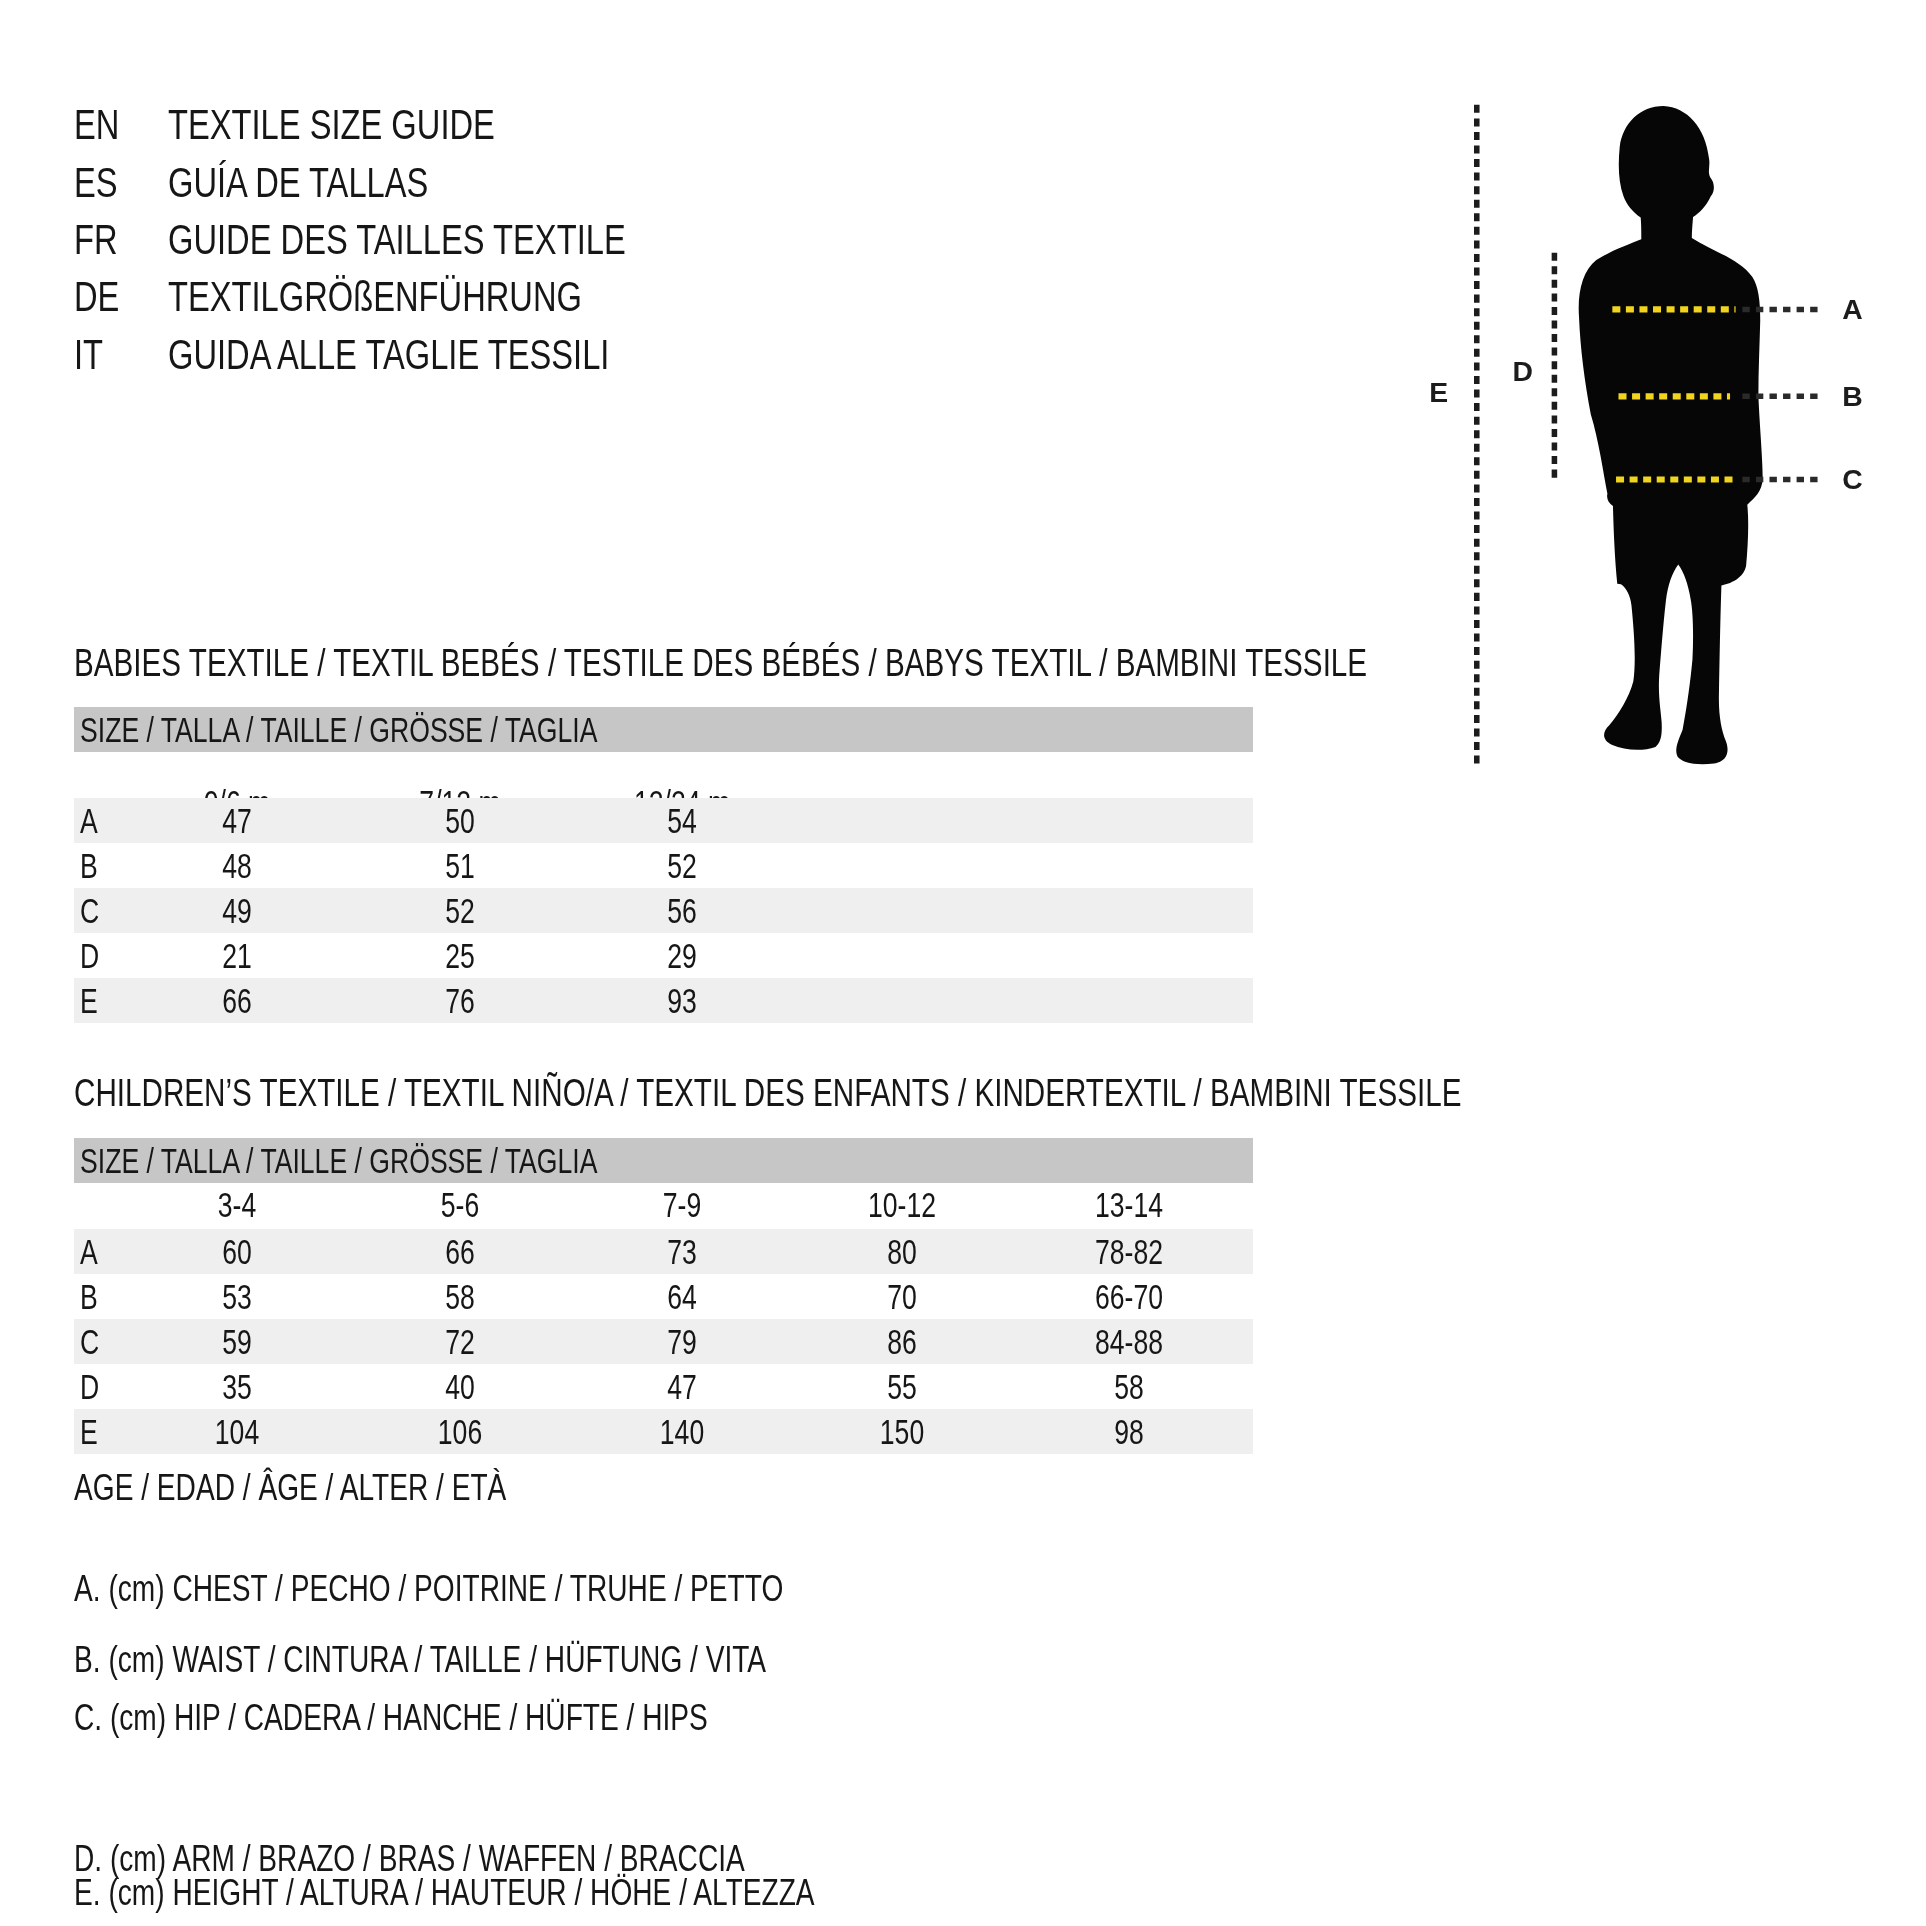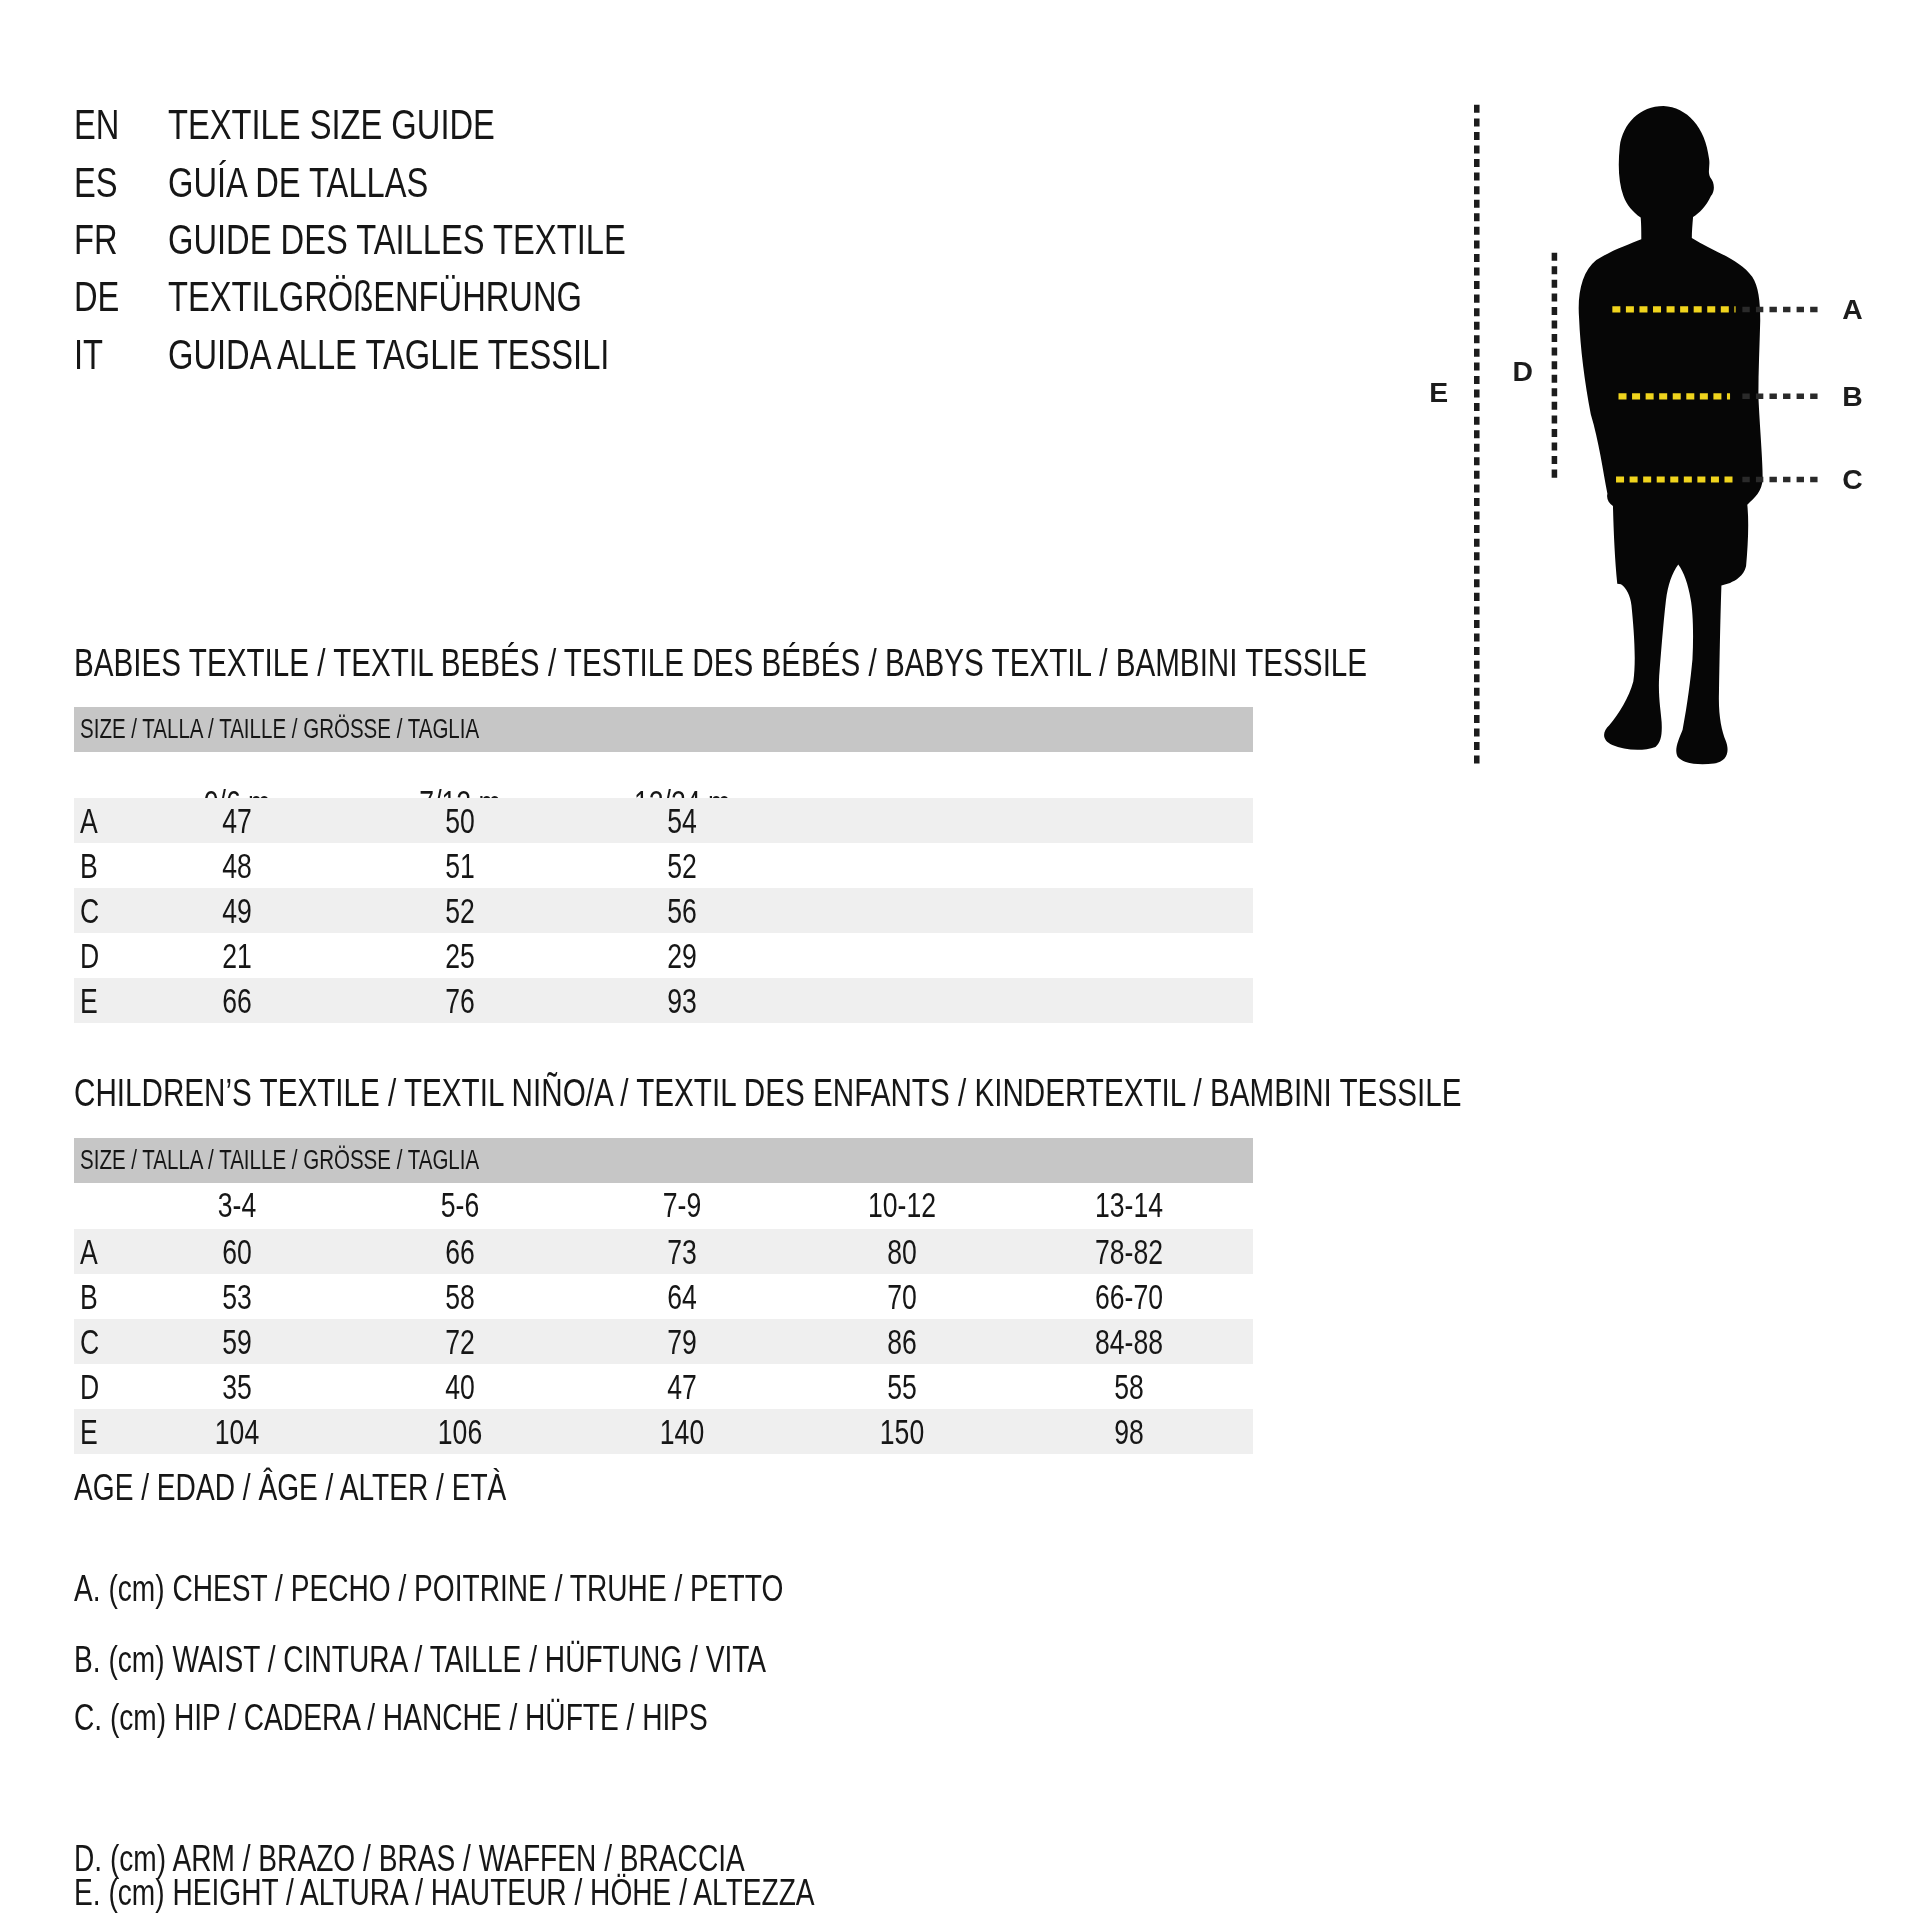--- a/index.html
+++ b/index.html
@@ -5,21 +5,21 @@
   html,body{margin:0;padding:0;background:#ffffff;}
   body{width:1926px;height:1926px;position:relative;font-family:"Liberation Sans",sans-serif;color:#161616;}
   .cond{display:inline-block;transform:scaleX(0.76);transform-origin:0 50%;white-space:nowrap;}
   
   .lang-row{position:absolute;left:74px;height:49px;line-height:49px;font-size:43px;}
   .lang-code{position:absolute;left:0;top:0;}
   .lang-title{position:absolute;left:94px;top:0;}
   
   .sec-head{position:absolute;left:74px;height:49px;line-height:49px;font-size:39px;}
   
-  .size-bar{position:absolute;left:74px;width:1179px;height:45px;line-height:45px;background:#c6c6c6;font-size:27px;}
+  .size-bar{position:absolute;left:74px;width:1179px;height:45px;line-height:45px;background:#c6c6c6;font-size:35px;}
   .size-bar .cond{margin-left:6.2px;}
   
   .trow{position:absolute;left:74px;width:1179px;height:45px;line-height:45px;font-size:35px;}
   .trow.shade{background:#efefef;}
   .rowletter{position:absolute;left:6.2px;top:0;height:100%;}
   .cellnum{position:absolute;top:0;height:100%;display:flex;align-items:center;justify-content:center;transform:translateX(-50%) scaleX(0.76);white-space:nowrap;}
   
   .thead-row{position:absolute;left:74px;width:1179px;height:46px;line-height:46px;font-size:35px;}
   
   .legend-line{position:absolute;left:74px;height:47px;line-height:47px;font-size:37px;}

